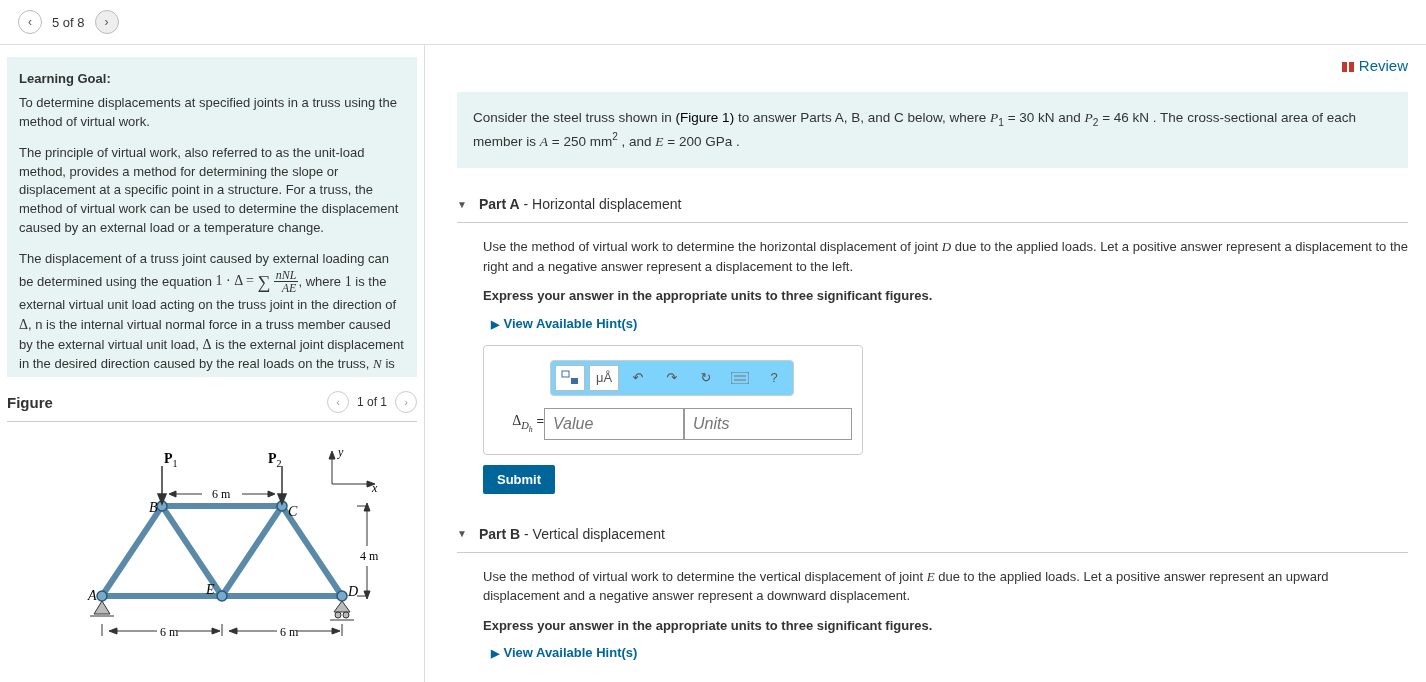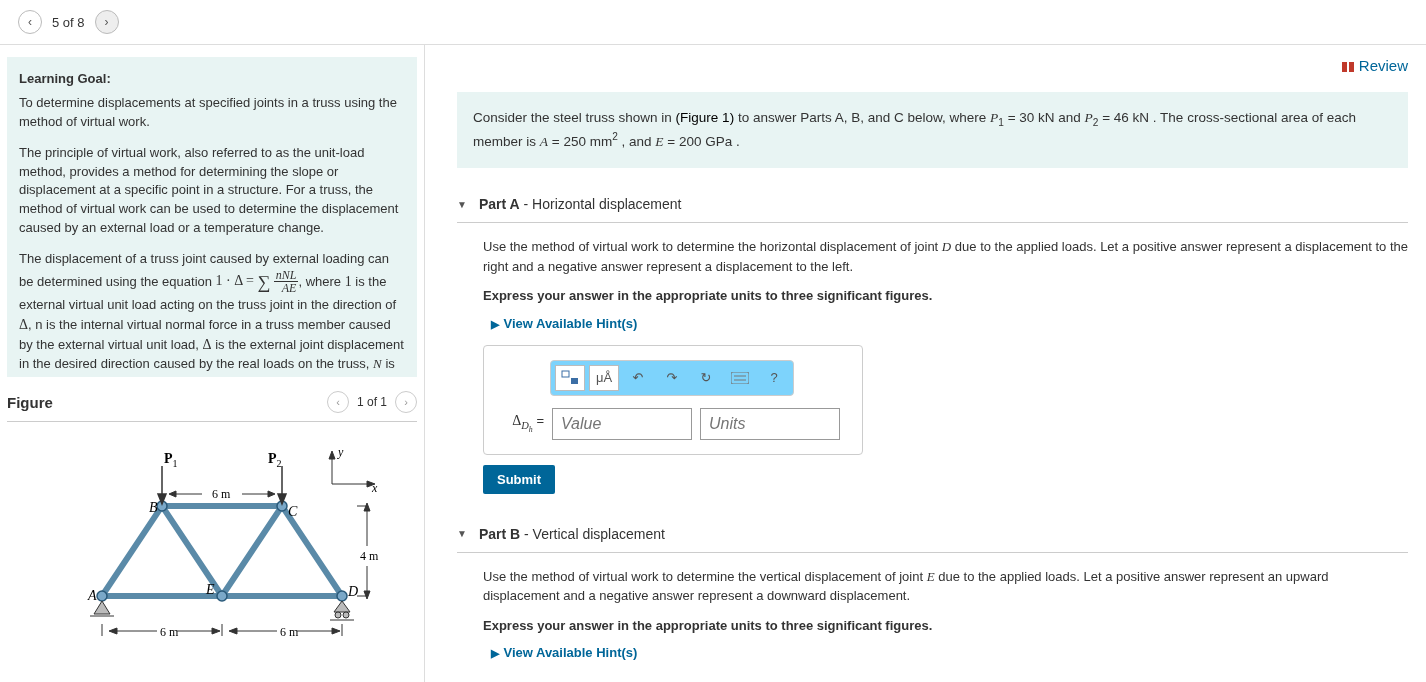--- a/index.html
+++ b/index.html
@@ -107,28 +107,28 @@
     background: #7dd3fc; border: 1px solid #ccc; border-radius: 4px;
     display: inline-flex; align-items: center; gap: 4px;
     padding: 4px; margin-bottom: 12px; margin-left: 50px;
   }
   .tool-btn {
     width: 30px; height: 26px; border: 1px solid #bbb; background: #fff;
     display: flex; align-items: center; justify-content: center;
     font-size: 13px; color: #555; cursor: pointer;
   }
   .tool-btn.plain { border: none; background: transparent; }
-  .answer-row { display: flex; align-items: center; gap: 8px; }
+  .answer-row { display: flex; align-items: center; }
   .answer-label { font-size: 13px; min-width: 44px; text-align: right; }
   .answer-input {
     height: 32px; border: 1px solid #999; padding: 0 8px; font-size: 16px;
     font-style: italic; color: #701a75;
   }
   .answer-input.value-f { width: 140px; }
-  .answer-input.units-f { width: 140px; }
+  .answer-input.units-f { width: 168px; }
   .submit-btn {
     background: #006699; color: #fff; border: none;
     padding: 7px 14px; font-size: 13px; font-weight: bold;
     border-radius: 2px; cursor: pointer;
   }
   sup { font-size: 0.75em; }
   sub { font-size: 0.75em; }
   .math-i { font-style: italic; font-family: "Times New Roman", serif; }
   .math { font-family: "Times New Roman", serif; font-size: 14px; }
   .eq-frac { display: inline-block; vertical-align: middle; text-align: right; font-size: 12px; line-height: 1; }

